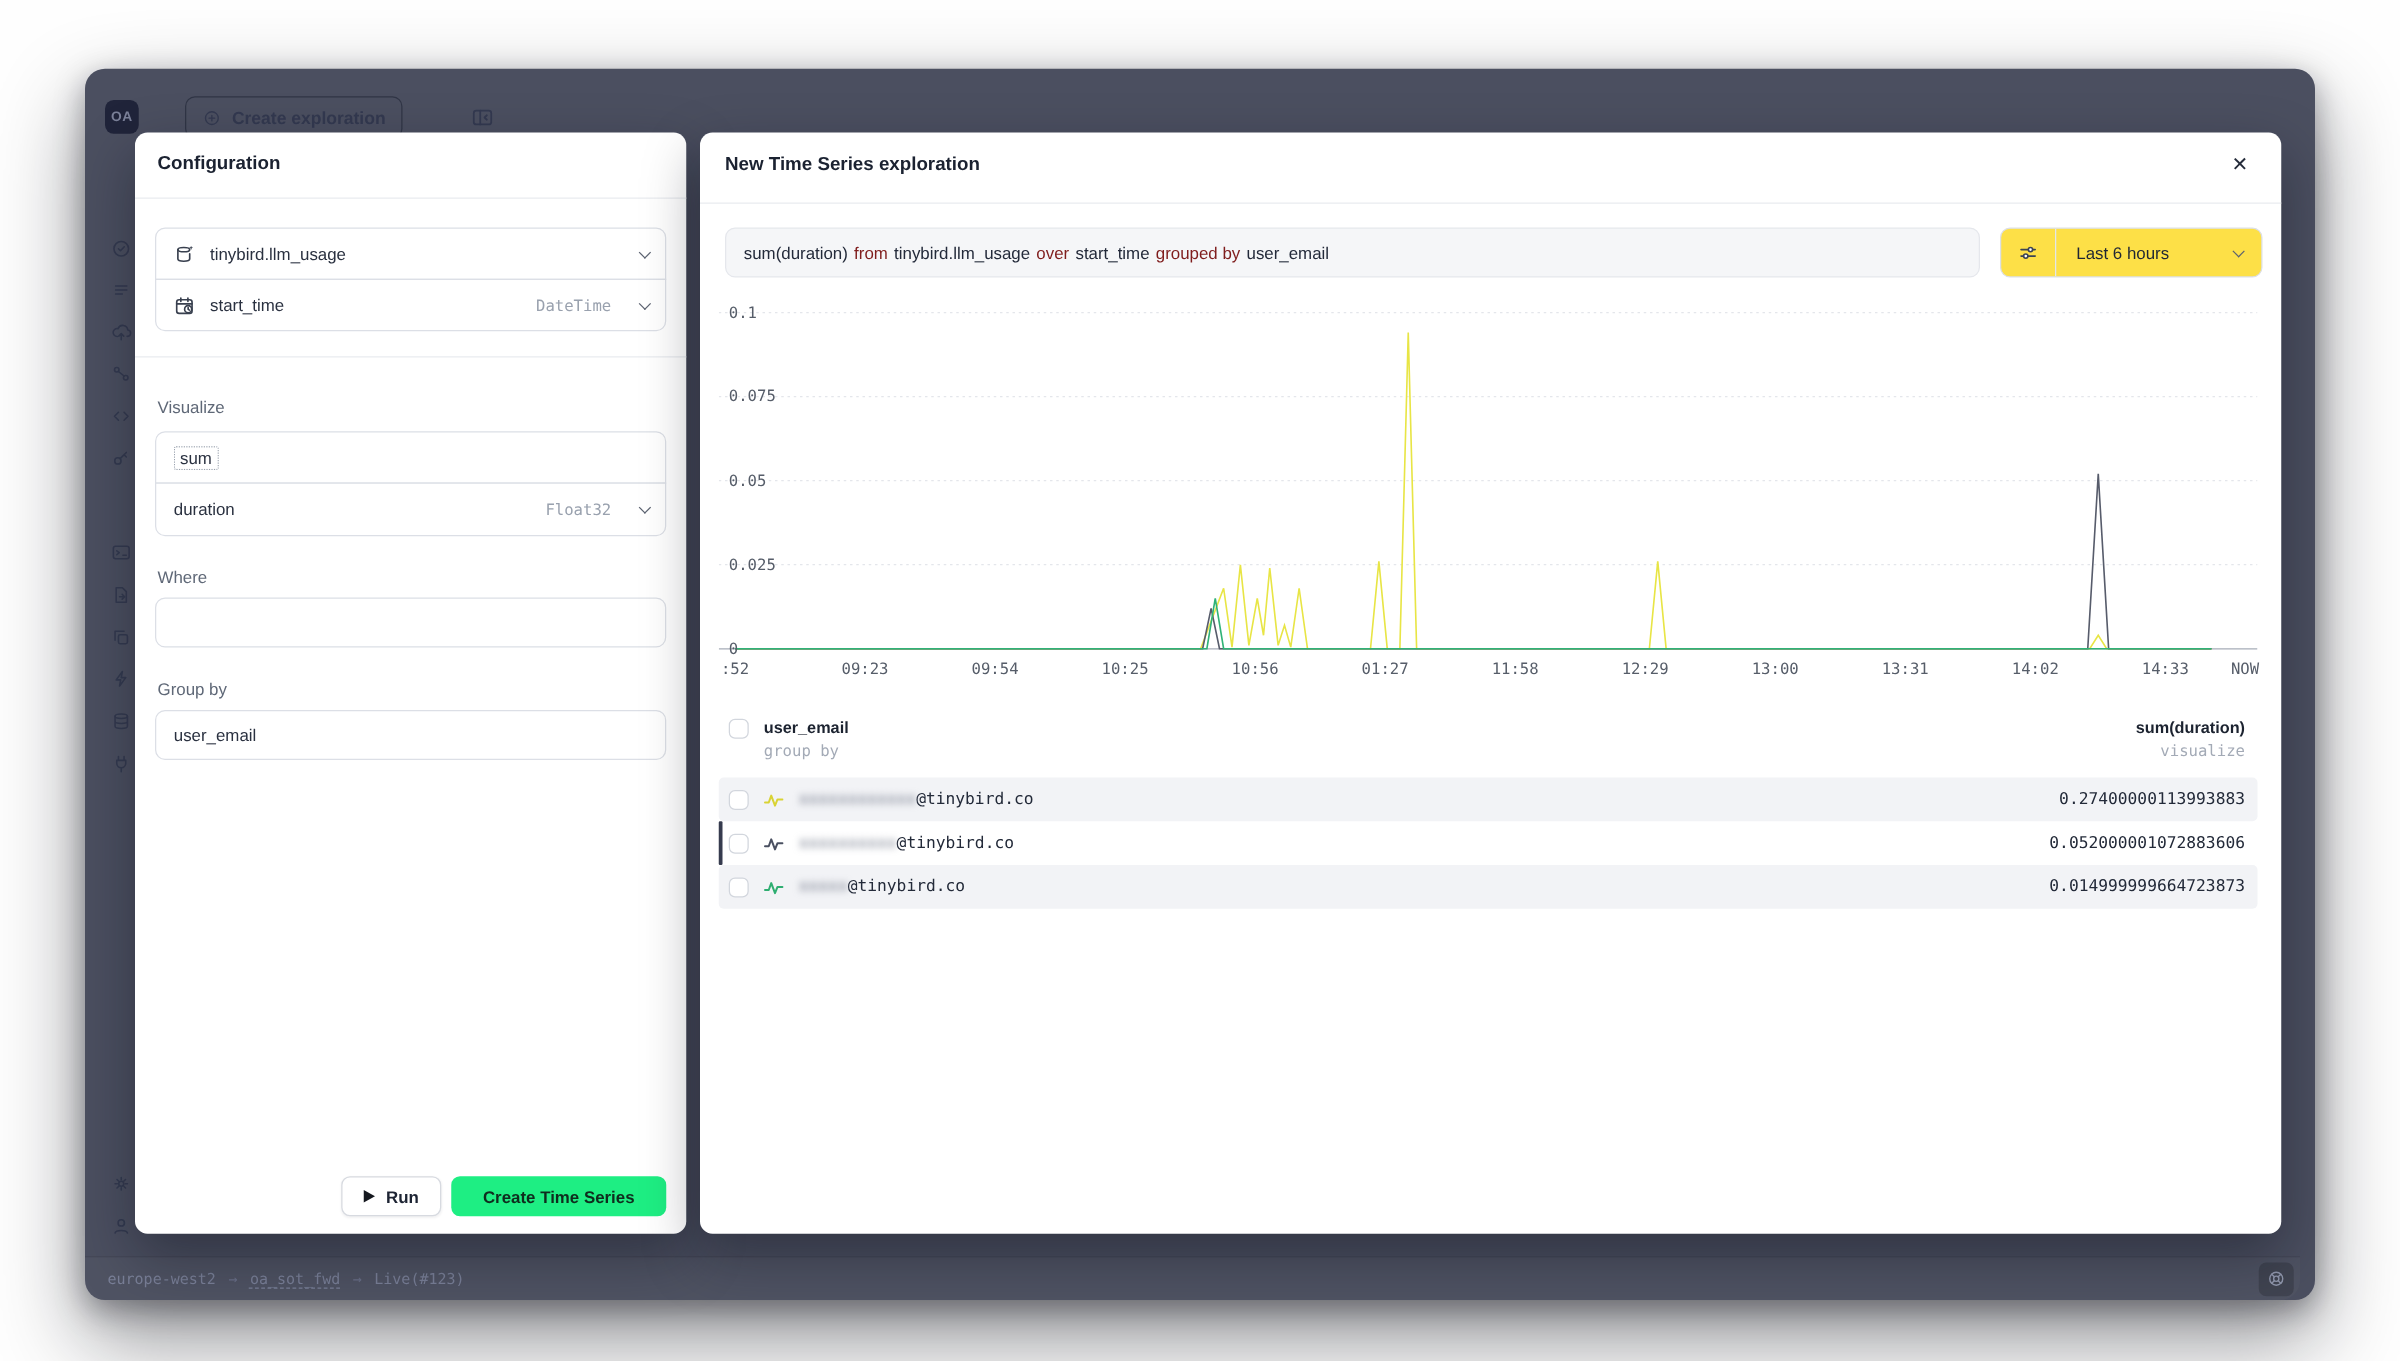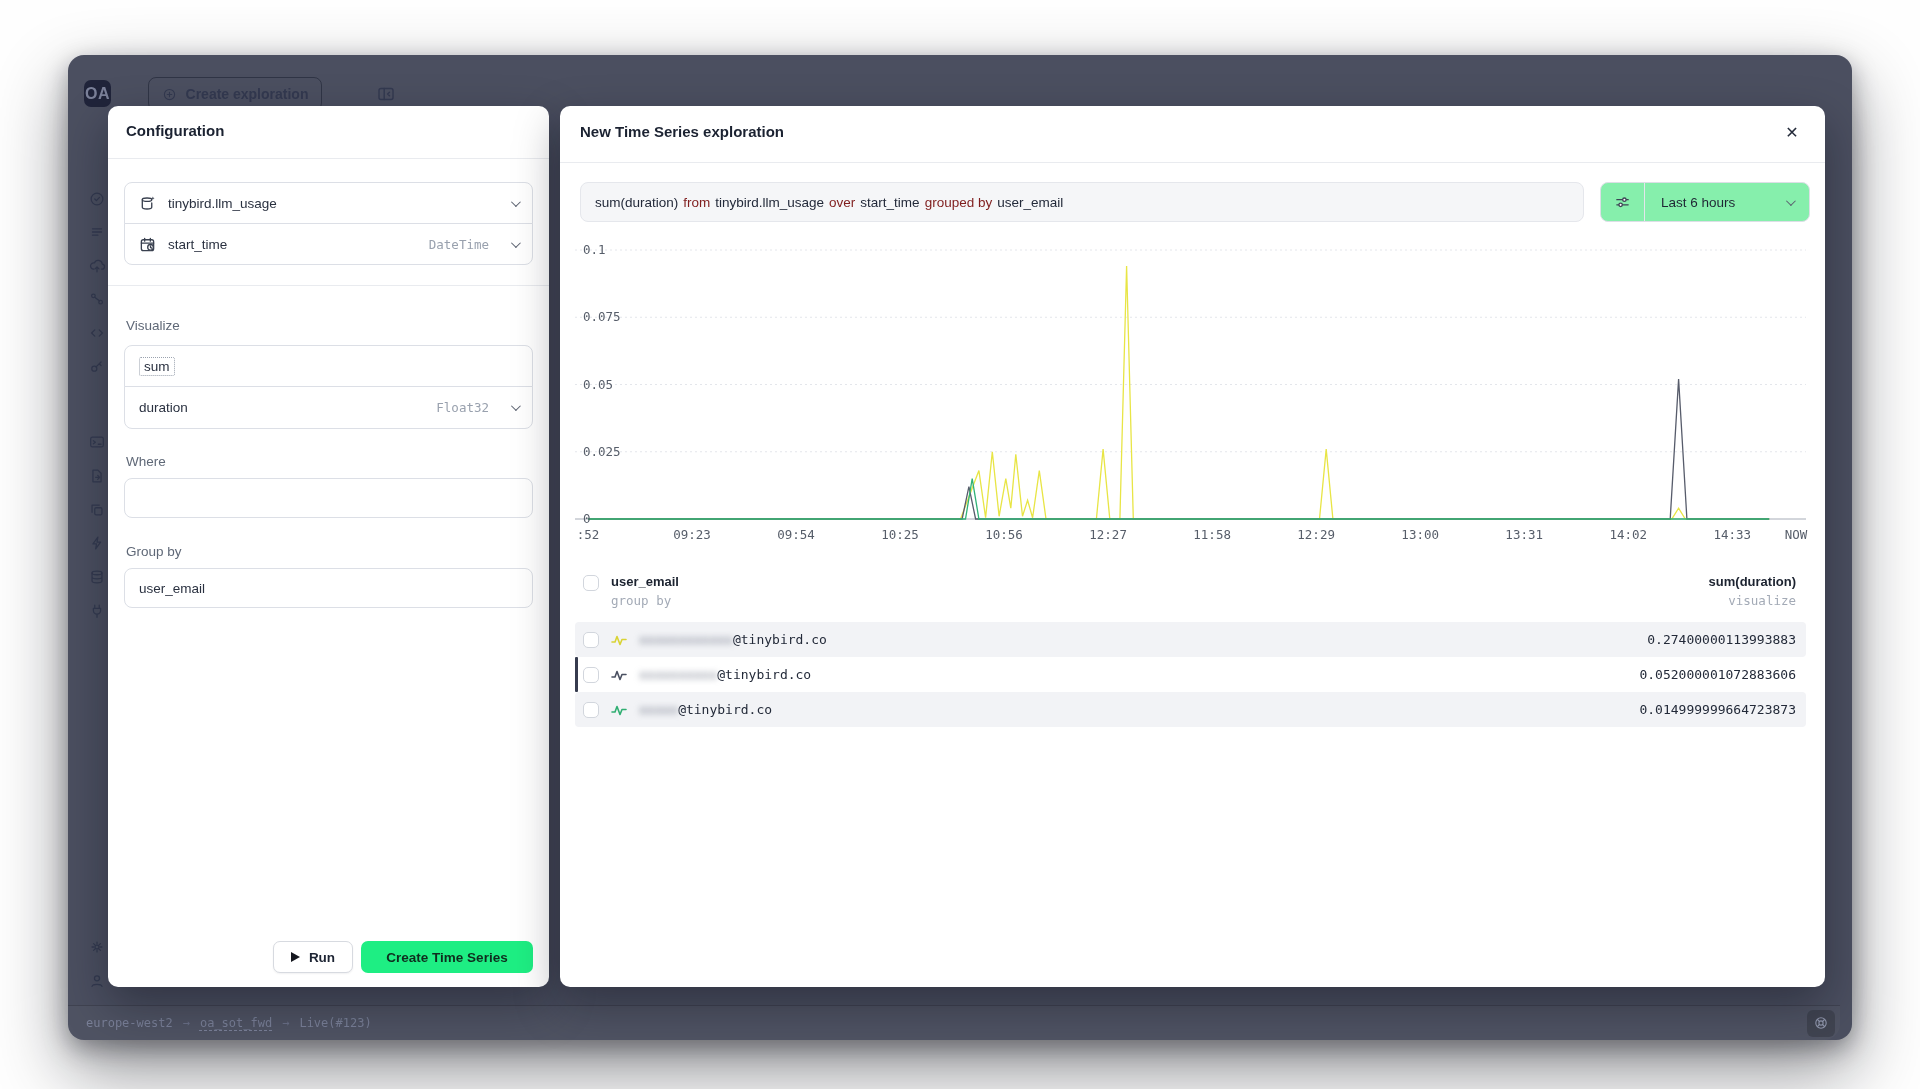--- a/index.html
+++ b/index.html
@@ -3,21 +3,21 @@
 <meta charset="utf-8">
 <style>
   * { box-sizing: border-box; }
   body { margin:0; background:#ffffff; font-family:"Liberation Sans",sans-serif; -webkit-font-smoothing:antialiased; }
   .canvas { position:relative; width:1920px; height:1089px; background:#fefefe; overflow:hidden; }
 
   
   .app { position:absolute; left:68px; top:55px; width:1784px; height:985px; background:#4b4f60;
          border-radius:16px; box-shadow:0 30px 70px rgba(8,10,20,.45), 0 8px 24px rgba(8,10,20,.35); }
   .avatar { position:absolute; left:16px; top:25px; width:27px; height:27px; background:#20243a; border-radius:7px;
-            color:#7b8199; font-size:16px; font-weight:700; display:flex; align-items:center; justify-content:center; letter-spacing:.5px; }
+            color:#7b8199; font-size:11px; font-weight:700; display:flex; align-items:center; justify-content:center; letter-spacing:.5px; }
   .create-btn { position:absolute; left:80px; top:22px; width:174px; height:34px; border:1px solid rgba(28,32,50,.55);
             border-radius:8px; color:#333950; font-size:14px; font-weight:600; display:flex; align-items:center; justify-content:center; gap:9px; }
   .create-btn svg { stroke:#333950; }
   .collapse-btn { position:absolute; left:307px; top:29px; width:22px; height:20px; color:#333950; }
   .sb-icon { position:absolute; left:20px; width:18px; height:18px; color:#343a50; }
   .sb-icon svg, .collapse-btn svg { width:100%; height:100%; }
   .icon-stroke { fill:none; stroke:currentColor; stroke-width:1.4; stroke-linecap:round; stroke-linejoin:round; }
 
   .statusbar { position:absolute; left:0; right:12px; bottom:0; height:35px; border-top:1px solid rgba(0,0,0,.18);
                background:rgba(255,255,255,.025); border-radius:0 0 16px 16px; display:flex; align-items:center; padding:0 5px 0 18px; }
@@ -56,21 +56,21 @@
 
   
   .exp { left:560px; width:1265px; height:881px; }
   .exp-title { position:absolute; left:20px; top:17px; font-size:15px; font-weight:700; color:#1b2231; }
   .close-btn { position:absolute; right:20px; top:13px; width:26px; height:26px; display:flex; align-items:center;
                justify-content:center; font-size:16px; color:#242b3a; }
   .query-pill { position:absolute; left:20px; top:76px; width:1004px; height:40px; background:#f5f6f8; border:1px solid #e5e7ec;
                 border-radius:8px; display:flex; align-items:center; padding:0 14px; gap:5px; font-size:13.5px; color:#232a3a; }
   .query-pill .kw { color:#7f1d1d; }
   .range-ctl { position:absolute; left:1040px; top:76px; width:210px; height:40px; border:1px solid #dcdfe6; border-radius:8px;
-               display:flex; align-items:center; background:#86efac; }
+               display:flex; align-items:center; background:#fde047; }
   .filter-seg { width:44px; height:100%; display:flex; align-items:center; justify-content:center;
                 border-right:1px solid #e3e6ec; color:#3c4453; }
   .range-label { flex:1; padding-left:16px; font-size:13.5px; color:#1f2634; }
   .range-ctl .chev { margin-right:16px; }
 
   .chart-wrap { position:absolute; left:15px; top:134px; width:1231px; height:312px; }
   #chart-svg { position:absolute; left:0; top:0; }
   #chart-svg .grid { stroke:#e4e6eb; stroke-dasharray:2 3; stroke-width:1; }
   #chart-svg .axis0 { stroke:#a6acb7; stroke-width:1; }
   #y-labels span { position:absolute; left:8px; font-family:"DejaVu Sans Mono",monospace; font-size:12.5px; color:#565d69; }
@@ -325,21 +325,21 @@
           <span style="top: 136.5px;">0.05</span>
           <span style="top: 203.75px;">0.025</span>
           <span style="top: 271px;">0</span>
         </div>
       <div id="x-labels">
           <span style="left: 13px;">:52</span>
           <span style="left: 117.022px;">09:23</span>
           <span style="left: 221.044px;">09:54</span>
           <span style="left: 325.067px;">10:25</span>
           <span style="left: 429.089px;">10:56</span>
-          <span style="left: 533.111px;">12:27</span>
+          <span style="left: 533.111px;">01:27</span>
           <span style="left: 637.133px;">11:58</span>
           <span style="left: 741.156px;">12:29</span>
           <span style="left: 845.178px;">13:00</span>
           <span style="left: 949.2px;">13:31</span>
           <span style="left: 1053.22px;">14:02</span>
           <span style="left: 1157.24px;">14:33</span>
           <span style="left: 1221px;">NOW</span>
         </div>
     </div>
 

